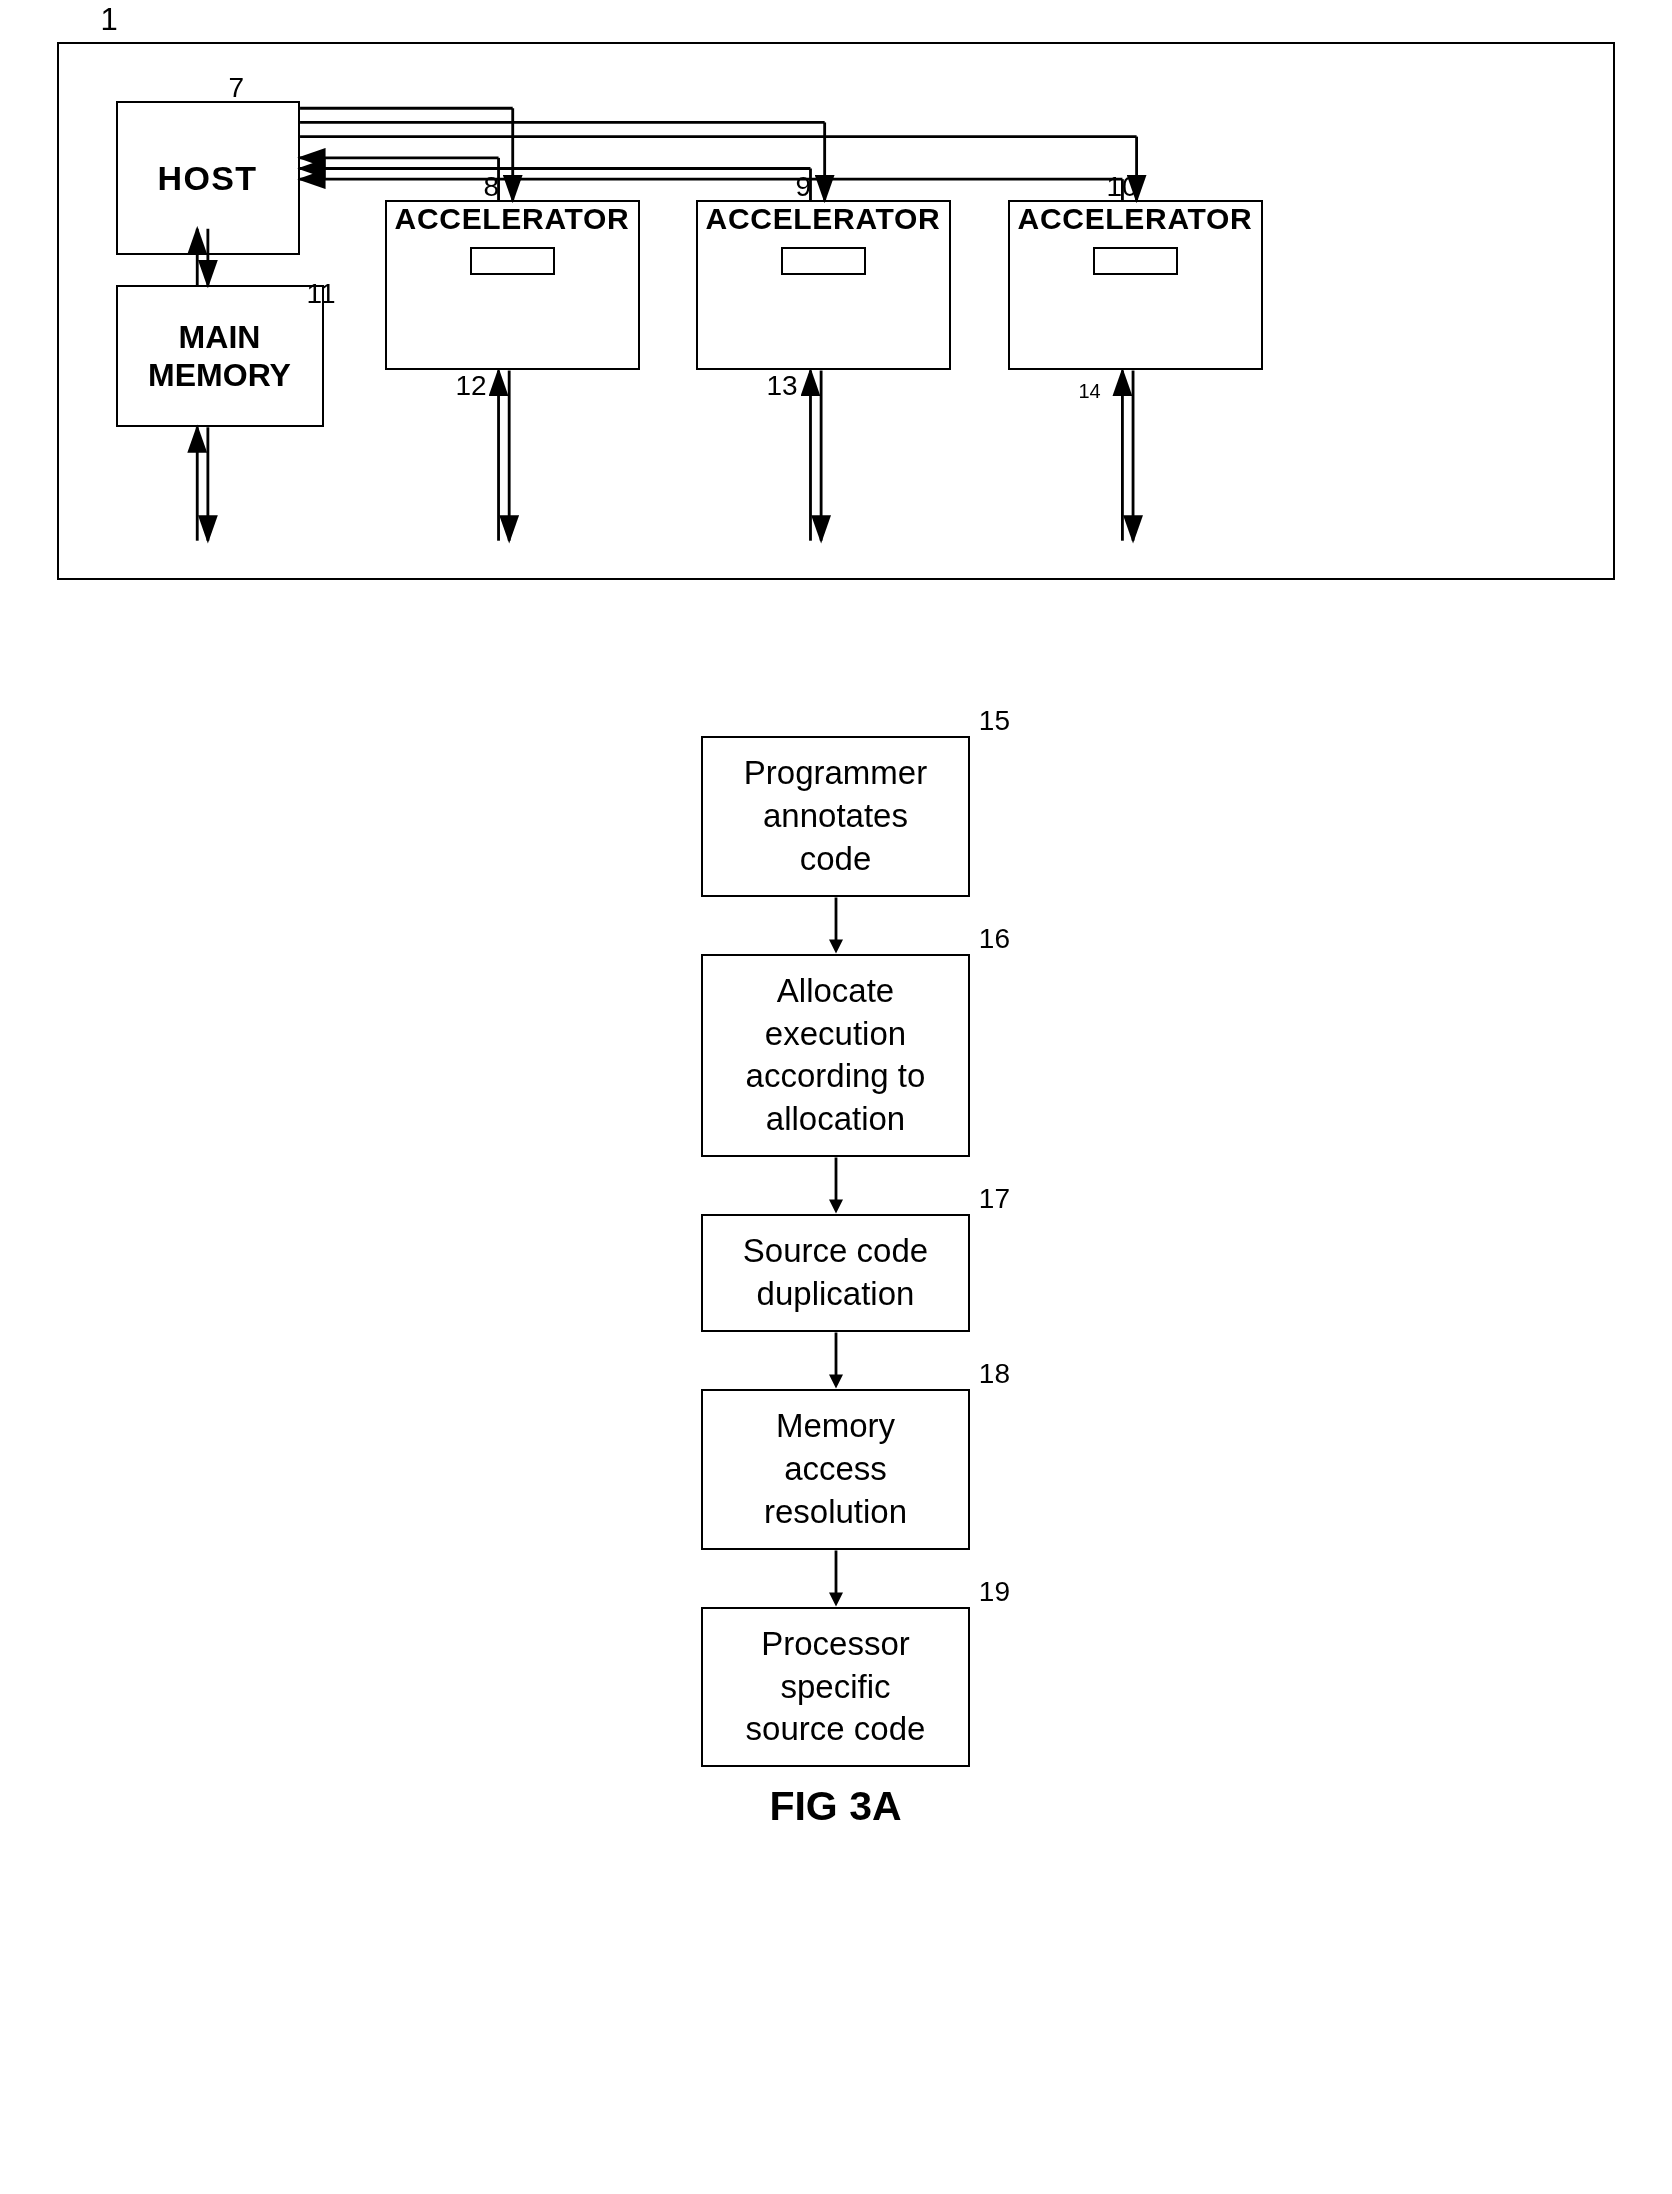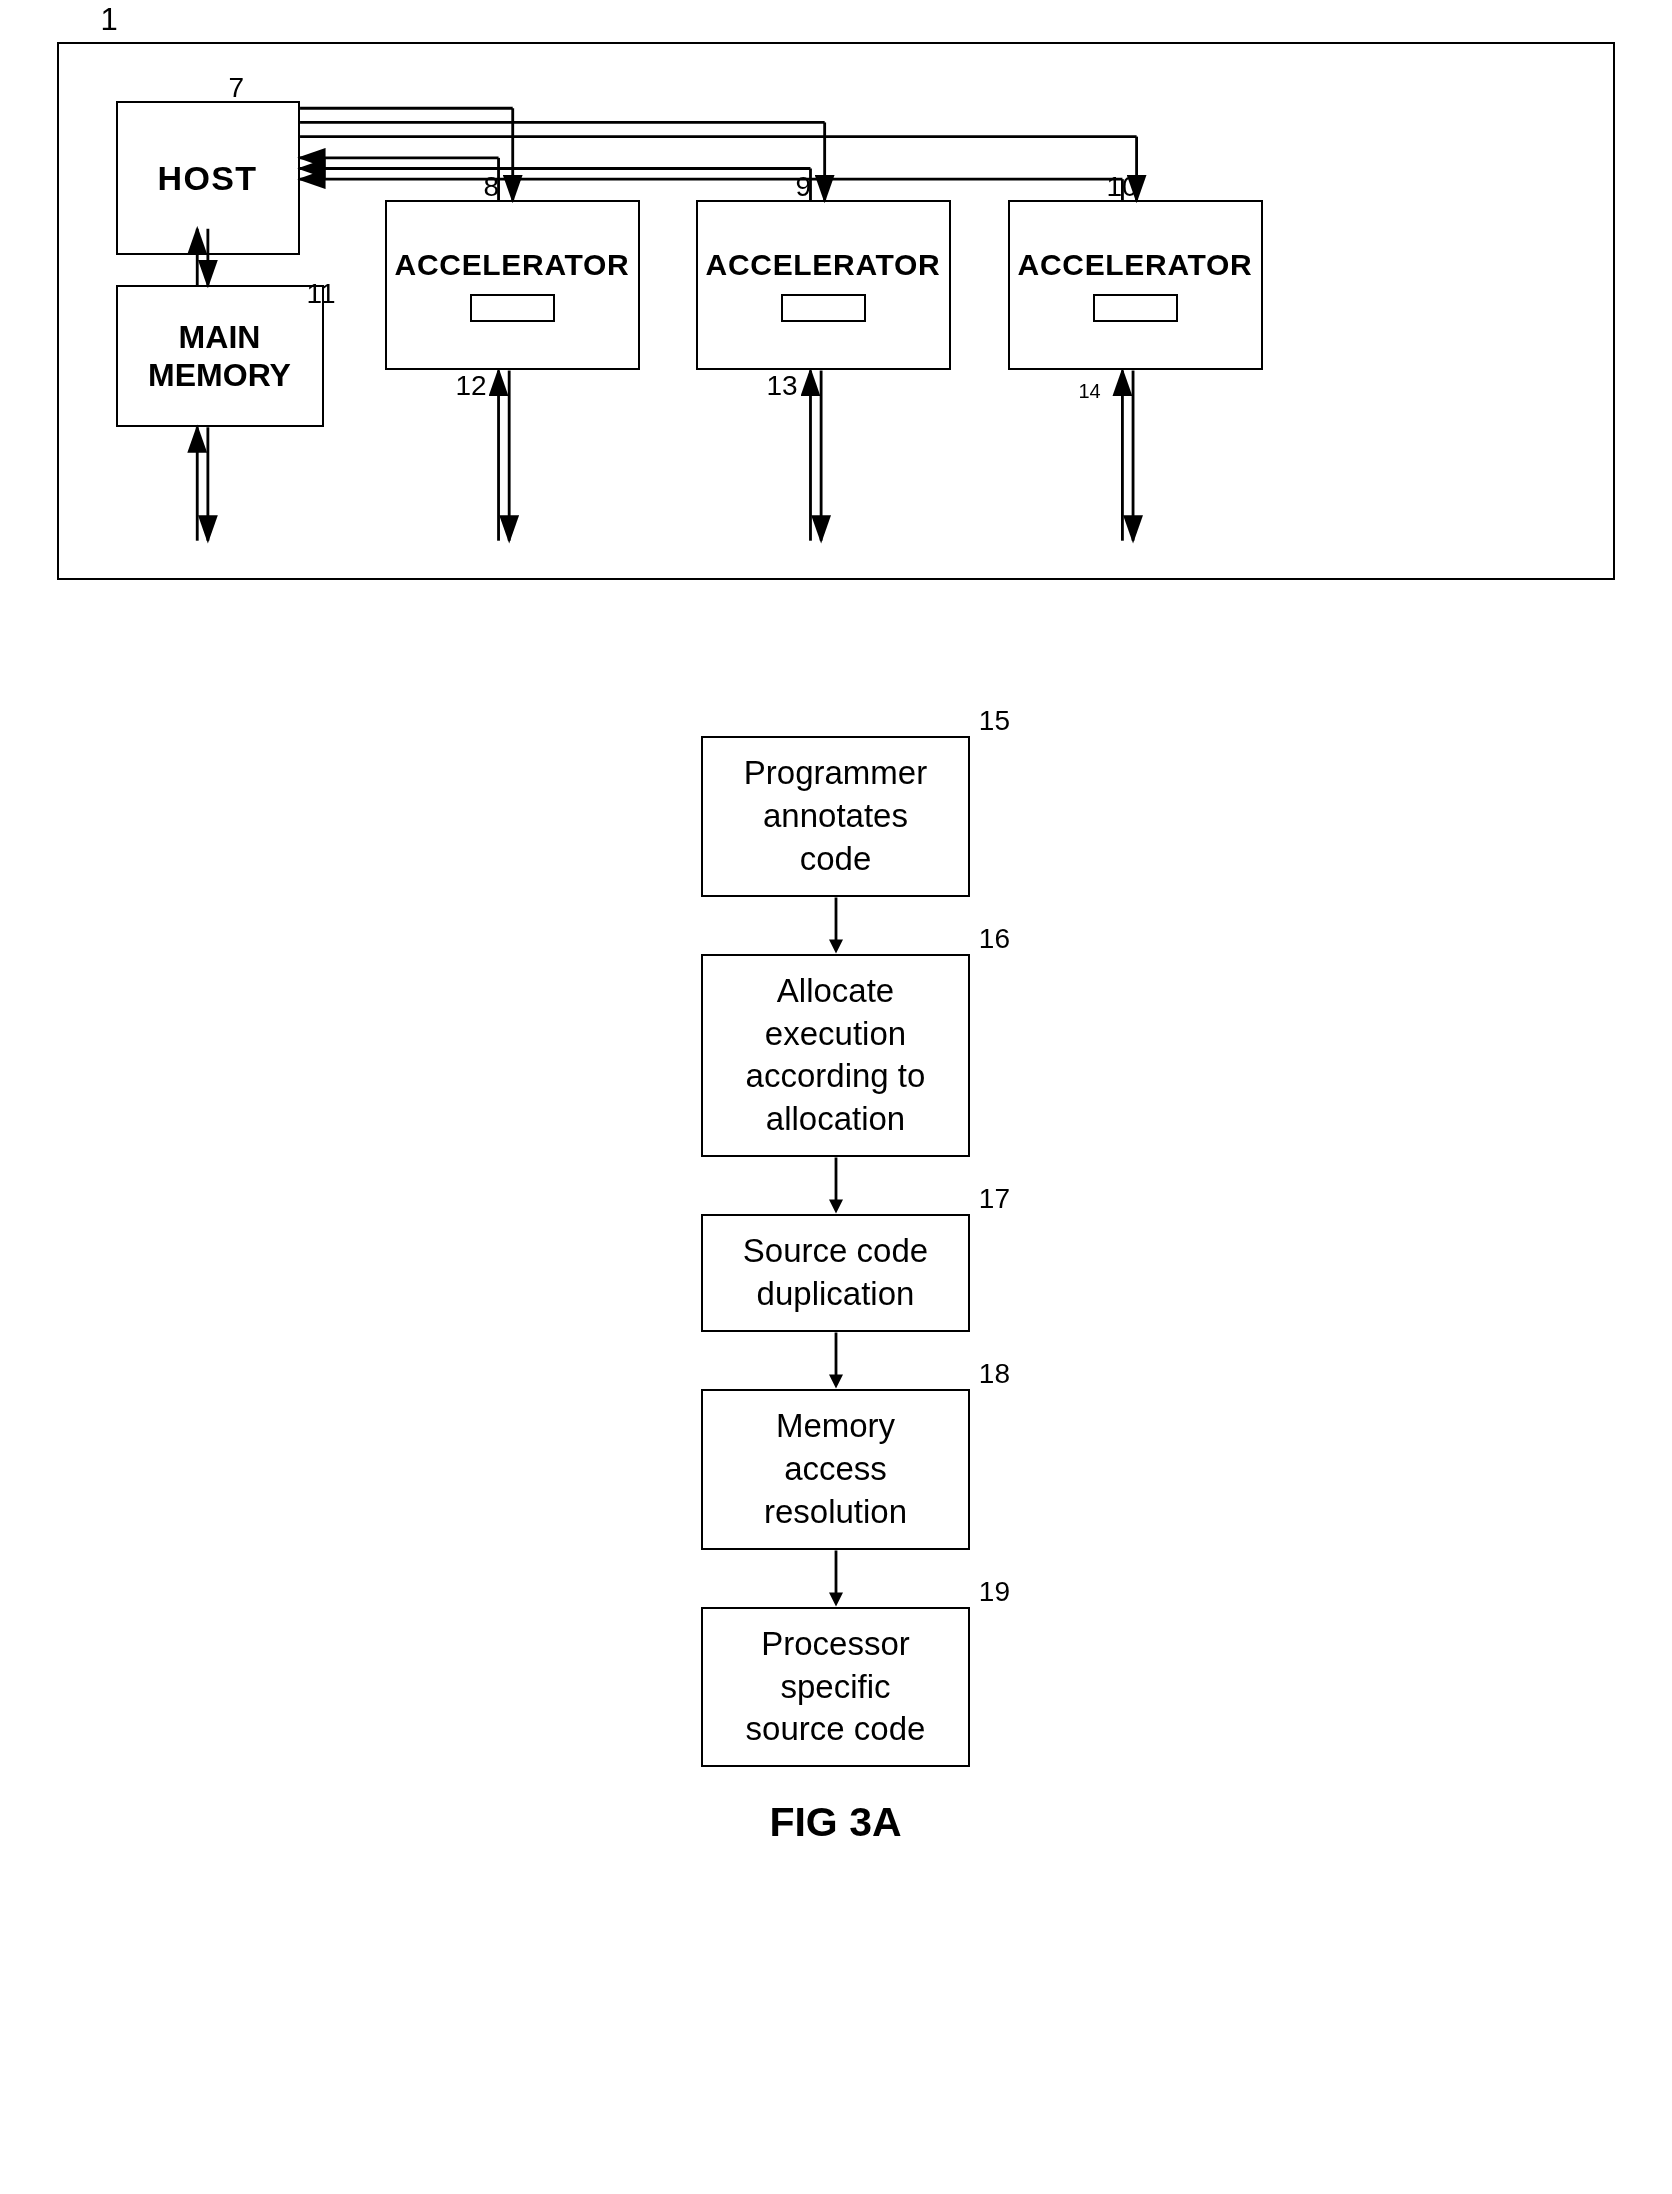--- a/index.html
+++ b/index.html
@@ -92,21 +92,20 @@
     
     .accel-box {
       position: absolute;
       top: 156px;
       width: 255px;
       height: 170px;
       border: 2.8px solid #000;
       display: flex;
       flex-direction: column;
       align-items: center;
-      justify-content: center;
       font-size: 30px;
       font-weight: bold;
       letter-spacing: 0.7px;
     }
 
     .accel-inner {
       width: 85px;
       height: 28px;
       border: 2.1px solid #000;
       margin-top: 11.3px;
@@ -138,21 +137,21 @@
       position: absolute;
       top: 708px;
       left: 42px;
       width: 1587px;
     }
 
     .fig3a-label {
       font-size: 41px;
       font-weight: bold;
       text-align: center;
-      margin-top: 32px;
+      margin-top: 16px;
     }
 
     .flowchart {
       position: relative;
       width: 425px;
       margin: 28px auto 0 auto;
     }
 
     .flow-box {
       width: 269px;

